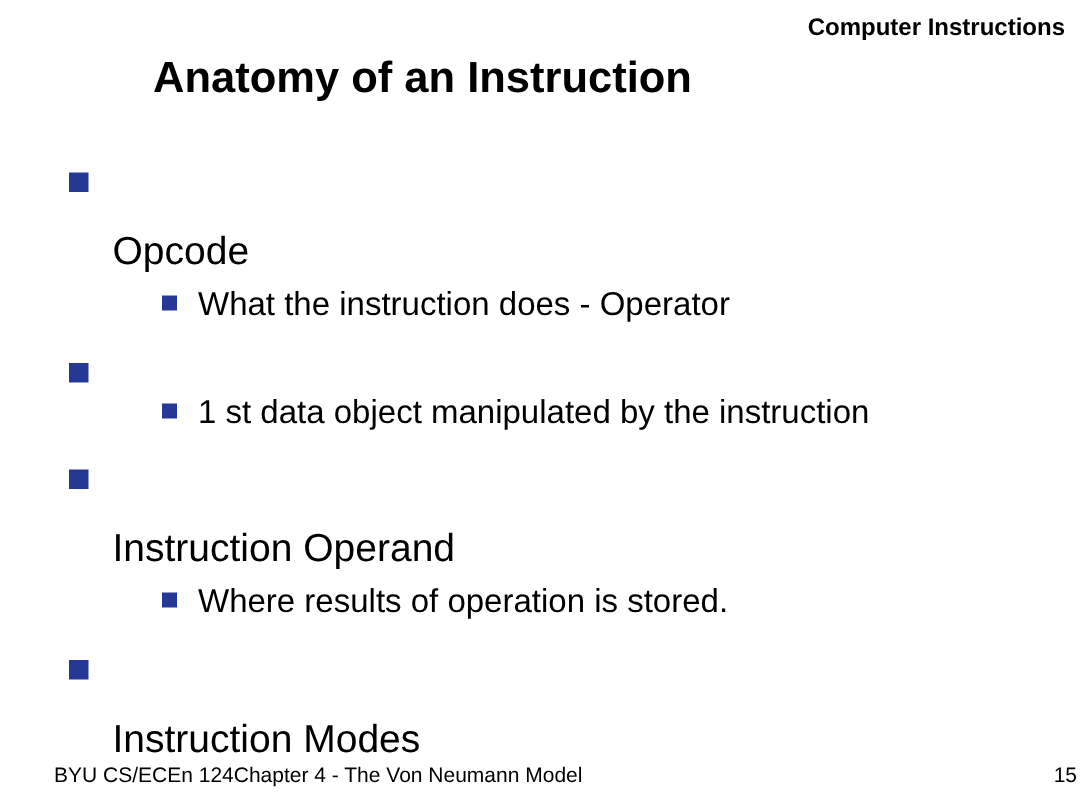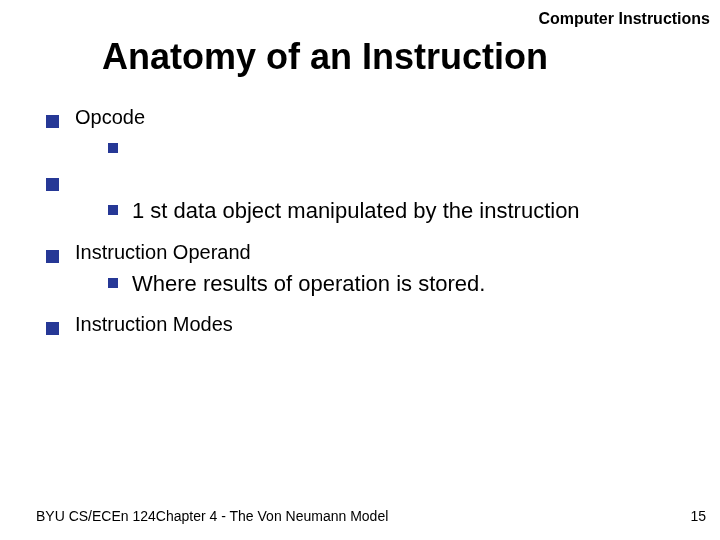--- a/index.html
+++ b/index.html
@@ -16,21 +16,21 @@
     position: absolute;
     top: 10px;
     right: 10px;
     font-size: 16px;
     font-weight: bold;
   }
   .title {
     position: absolute;
     top: 36px;
     left: 102px;
-    font-size: 36px;
+    font-size: 29px;
     font-weight: bold;
   }
   .content {
     position: absolute;
     top: 106px;
     left: 46px;
     right: 28px;
   }
   .l1 {
     display: flex;
@@ -39,21 +39,22 @@
   }
   .l1 .bullet {
     width: 13px;
     height: 13px;
     background: #263896;
     flex: 0 0 auto;
     margin-top: 9px;
     margin-right: 16px;
   }
   .l1 .text {
-    font-size: 20px;
+    font-size: 26px;
+    margin-top: 46px;
   }
   .l2-wrap {
     margin-left: 62px;
     margin-bottom: 16px;
   }
   .l2 {
     display: flex;
     align-items: flex-start;
     margin-top: 6px;
   }
@@ -70,21 +71,21 @@
     line-height: 1.25;
   }
   .footer {
     position: absolute;
     bottom: 16px;
     left: 0;
     right: 0;
     display: flex;
     justify-content: space-between;
     align-items: center;
-    padding: 0 14px 0 36px;
+    padding: 0 2px 0 36px;
     font-size: 14px;
   }
   .footer .center { text-align: left; flex: 1; }
   .footer .left { text-align: left; }
   .footer .right { text-align: right; }
 </style>
 </head>
 <body>
 
 <div class="header-label">Computer Instructions</div>
@@ -93,20 +94,21 @@
 
 <div class="content">
 
   <div class="l1">
     <span class="bullet"></span>
     <span class="text">Opcode</span>
   </div>
   <div class="l2-wrap">
     <div class="l2">
       <span class="bullet"></span>
+      <span class="text">What the instruction does - Operator</span>
     </div>
   </div>
 
   <div class="l1">
     <span class="bullet"></span>
   </div>
   <div class="l2-wrap">
     <div class="l2">
       <span class="bullet"></span>
       <span class="text">1 st data object manipulated by the instruction</span>

